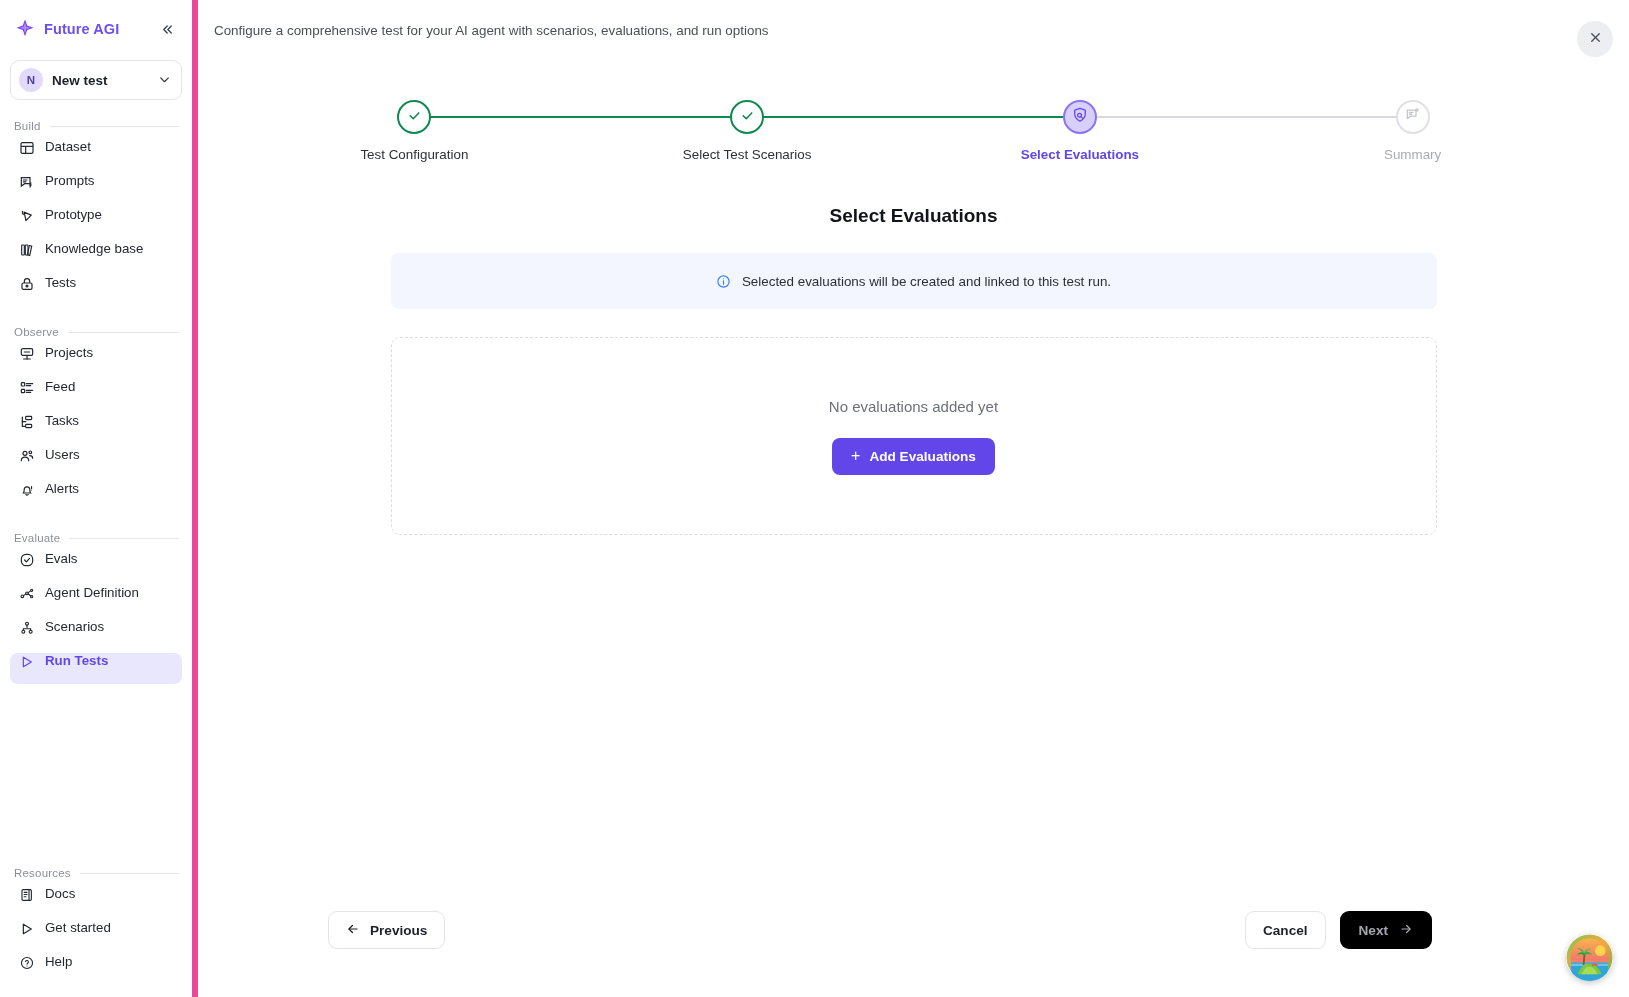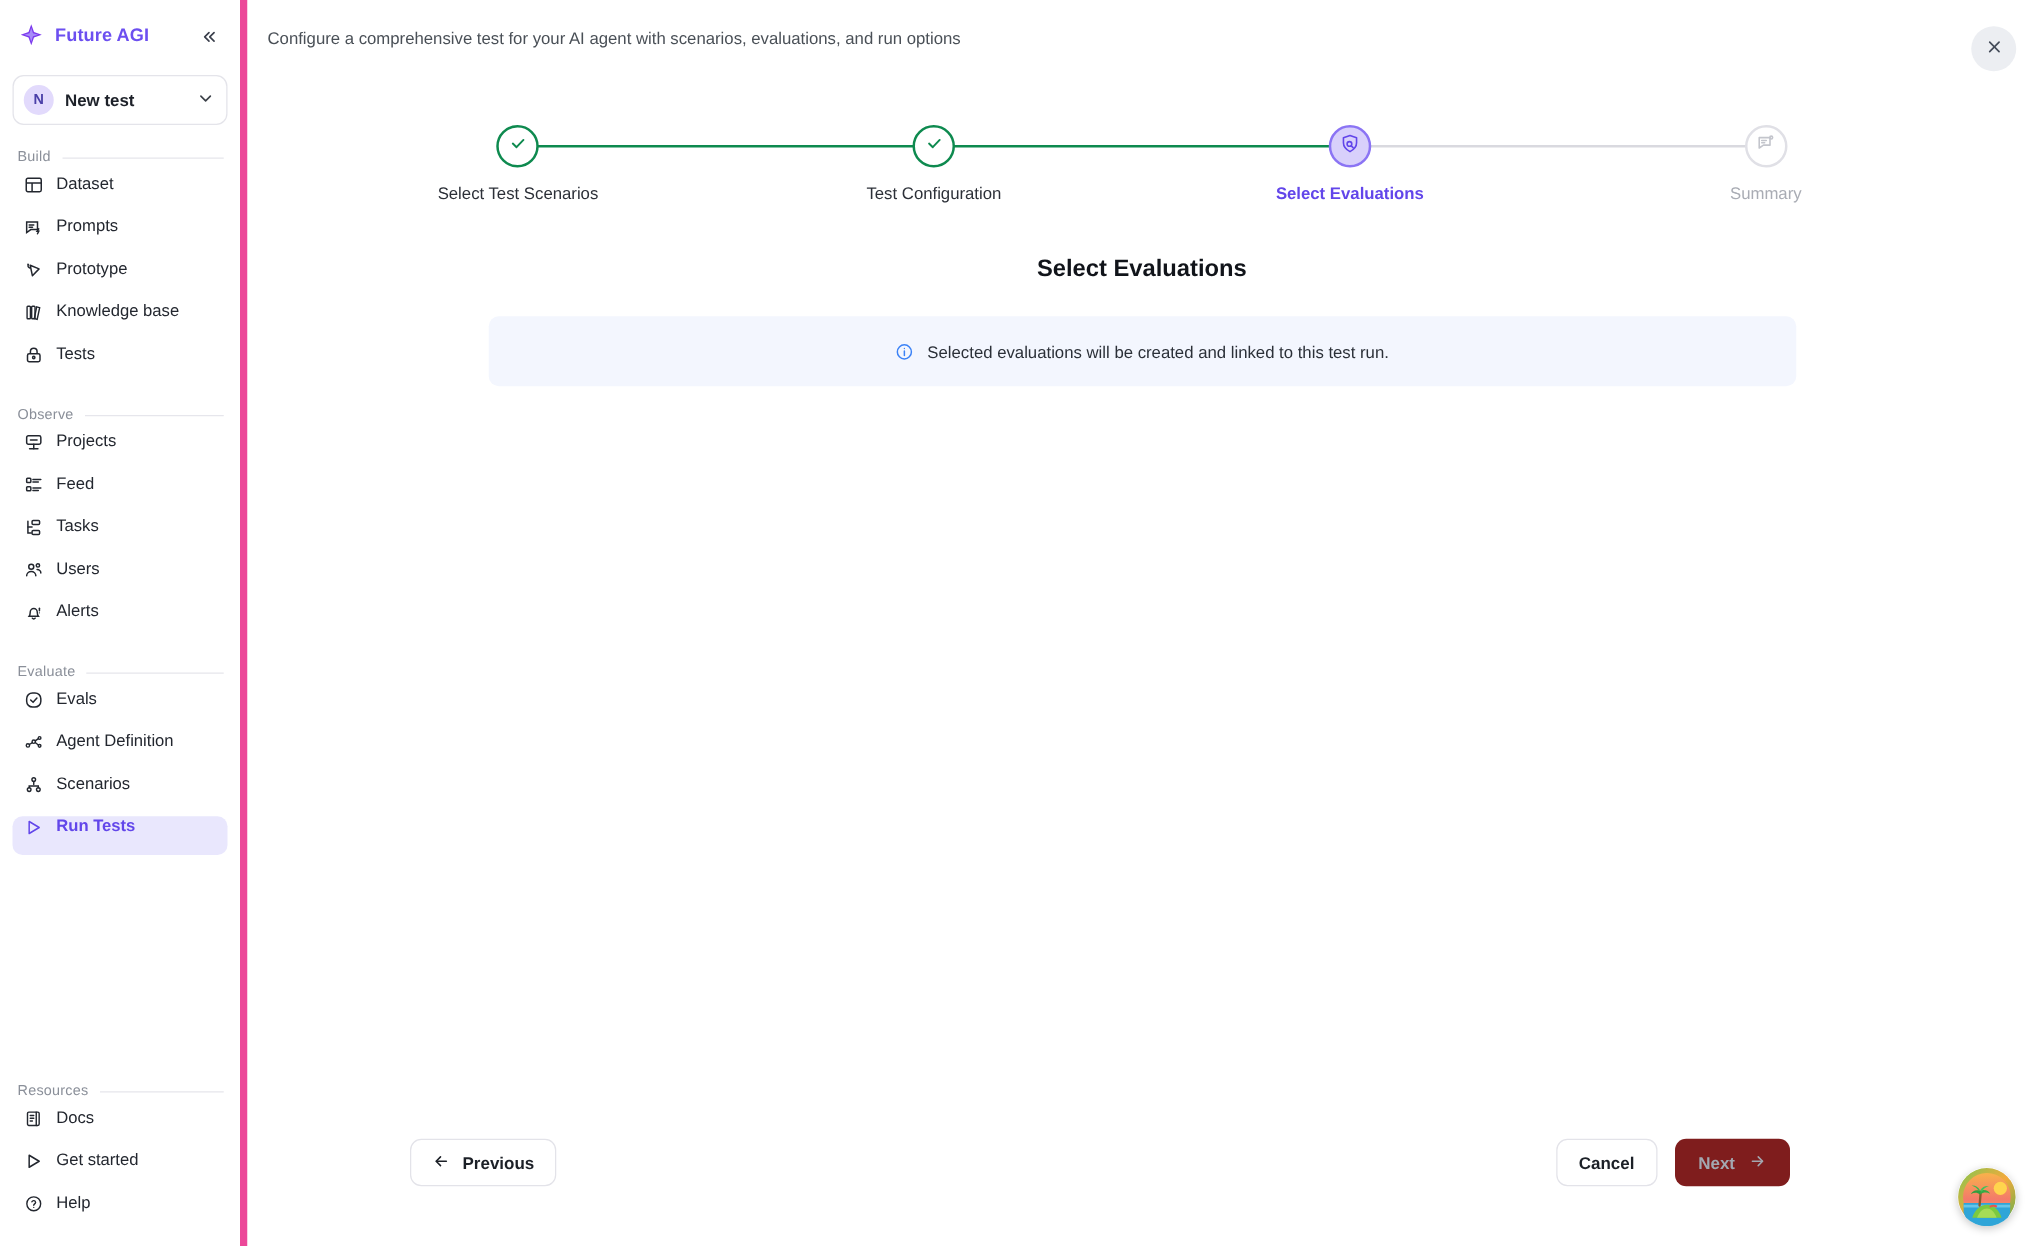--- a/index.html
+++ b/index.html
@@ -180,21 +180,21 @@
     height: 38px; padding: 0 17px;
     background: #fff; color: #1c2027;
     border: 1px solid #e3e3e9; border-radius: 9px;
     font-size: 13.6px; font-weight: 600;
     display: inline-flex; align-items: center; gap: 10px;
     cursor: pointer; font-family: "Liberation Sans", sans-serif;
   }
   .footer-right { margin-left: auto; display: flex; align-items: center; gap: 14px; padding-right: 165px; }
   .disabled-btn {
     height: 38px; padding: 0 19px;
-    background: #7f1d1d; color: #a3a7b0;
+    background: #000000; color: #a3a7b0;
     border: none; border-radius: 9px;
     font-size: 13.6px; font-weight: 600;
     display: inline-flex; align-items: center; gap: 11px;
     cursor: default; font-family: "Liberation Sans", sans-serif;
   }
   .arrow { font-size: 13px; }
 
   
   .float-widget {
     position: absolute; right: 16px; bottom: 16px;
@@ -465,33 +465,33 @@
 
     <div class="step done">
       <div class="connector green"></div>
       <div class="step-circle">
         <span>
           <svg viewBox="0 0 24 24" width="17" height="17" fill="none" stroke="currentColor" stroke-width="2.2" stroke-linecap="round" stroke-linejoin="round">
               <polyline points="6,12.5 10.2,16.6 18,8.4"></polyline>
             </svg>
         </span>
       </div>
-      <div class="step-label">Select Test Scenarios</div>
+      <div class="step-label">Test Configuration</div>
     </div>
 
     <div class="step done">
       <div class="connector green"></div>
       <div class="step-circle">
         <span>
           <svg viewBox="0 0 24 24" width="17" height="17" fill="none" stroke="currentColor" stroke-width="2.2" stroke-linecap="round" stroke-linejoin="round">
               <polyline points="6,12.5 10.2,16.6 18,8.4"></polyline>
             </svg>
         </span>
       </div>
-      <div class="step-label">Test Configuration</div>
+      <div class="step-label">Select Test Scenarios</div>
     </div>
 
     <div class="step current">
       <div class="connector grey"></div>
       <div class="step-circle">
         <span>
           <svg viewBox="0 0 24 24" width="18" height="18" fill="none" stroke="currentColor" stroke-width="1.7" stroke-linecap="round" stroke-linejoin="round">
             <path d="M12 3.2 L19 5.6 v5.4c0 4.2-3 7.3-7 9.4 -4-2.1-7-5.2-7-9.4V5.6z"></path>
             <circle cx="11.4" cy="12.2" r="2.5"></circle>
               <line x1="13.3" y1="14.2" x2="15.3" y2="16.2"></line>
@@ -523,20 +523,27 @@
       <span class="ico">
         <svg viewBox="0 0 24 24" width="15" height="15" fill="none" stroke="currentColor" stroke-width="1.9" stroke-linecap="round">
             <circle cx="12" cy="12" r="9"></circle>
             <line x1="12" y1="11" x2="12" y2="16.5"></line>
             <circle cx="12" cy="7.6" r="0.9" fill="currentColor" stroke="none"></circle>
           </svg>
       </span>
       <span class="txt">Selected evaluations will be created and linked to this test run.</span>
     </div>
 
+    <div class="empty-box">
+      <div class="empty-txt">No evaluations added yet</div>
+      <button class="primary-btn">
+        <span class="plus">+</span>
+        <span>Add Evaluations</span>
+      </button>
+    </div>
   </div>
 
   <div class="footer">
     <button class="ghost-btn">
       <span>
         <svg viewBox="0 0 24 24" width="14" height="14" fill="none" stroke="currentColor" stroke-width="2.1" stroke-linecap="round" stroke-linejoin="round">
             <line x1="19" y1="12" x2="5.5" y2="12"></line>
             <polyline points="11,6 5,12 11,18"></polyline>
           </svg>
       </span>

